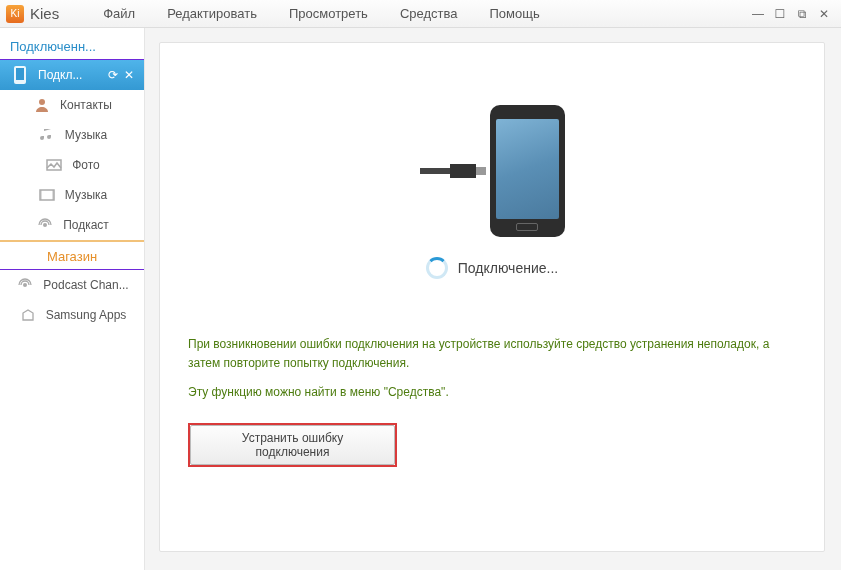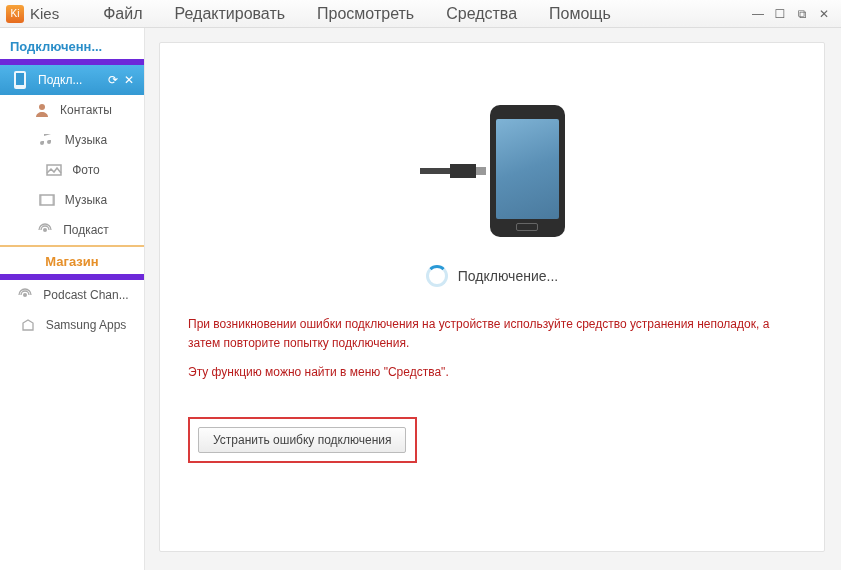--- a/index.html
+++ b/index.html
@@ -19,39 +19,39 @@
   border-radius: 3px;
   color: #fff;
   font-size: 10px;
   font-weight: normal;
   display: inline-flex;
   align-items: center;
   justify-content: center;
   margin-right: 6px;
 }
 .app-name { font-size: 15px; font-weight: normal; color: #555; margin-right: 28px; }
-.menu-item { font-size: 16px; color: #555; padding: 4px 16px; cursor: default; }
+.menu-item { font-size: 13px; color: #555; padding: 4px 16px; cursor: default; }
 .menubar-spacer { flex: 1; }
 .win-btn { width: 22px; height: 18px; display: inline-flex; align-items: center; justify-content: center; font-size: 12px; color: #666; cursor: default; }
 
 .body-wrap { display: flex; height: 542px; }
 
 .sidebar {
   width: 145px;
   background: #fff;
   border-right: 1px solid #e5e5e5;
   display: flex;
   flex-direction: column;
   padding-top: 4px;
 }
 .sb-header {
   font-size: 13px;
-  font-weight: bold;
+  font-weight: normal;
   padding: 7px 10px 5px 10px;
-  border-bottom: 6px solid #6d28d9;
+  border-bottom: 1px solid #6d28d9;
 }
 .sb-header.blue { color: #2a8ec9; }
 .sb-header.green { color: #5ea635; border-top: 2px solid #a3d67a; }
 .sb-header.orange { color: #e6902a; border-top: 2px solid #f2c27a; text-align: center; }
 
 .sb-item {
   display: flex;
   align-items: center;
   gap: 8px;
   padding: 5px 10px;
@@ -127,45 +127,44 @@
   width: 20px; height: 6px;
   border: 1px solid #666;
   border-radius: 2px;
 }
 
 .status-row {
   display: flex;
   align-items: center;
   justify-content: center;
   gap: 10px;
-  margin-top: 28px;
+  margin-top: 20px;
 }
 .spinner {
   width: 22px; height: 22px;
   border: 3px solid #d0e8f5;
   border-top-color: #2a99d6;
   border-radius: 50%;
   animation: spin 1s linear infinite;
 }
 @keyframes spin { to { transform: rotate(360deg); } }
 .status-text { font-size: 14px; color: #444; }
 
 .help-text {
   font-size: 12px;
-  color: #b91c1c;
+  color: #4d7c0f;
   line-height: 1.6;
-  margin-top: 28px;
+  margin-top: 56px;
 }
 .help-text p { margin-bottom: 10px; }
 
 .fix-button-wrap {
   border: 2px solid #d93a3a;
-  padding: 8px;
-  width: 229px;
-  margin-top: 24px;
+  width: 209px;
+  margin-top: 10px;
 }
 .fix-button {
   border: 1px solid #bbb;
   background: linear-gradient(#fdfdfd, #ececec);
   padding: 5px 14px;
   font-size: 12px;
   color: #444;
   cursor: default;
   border-radius: 2px;
 }

